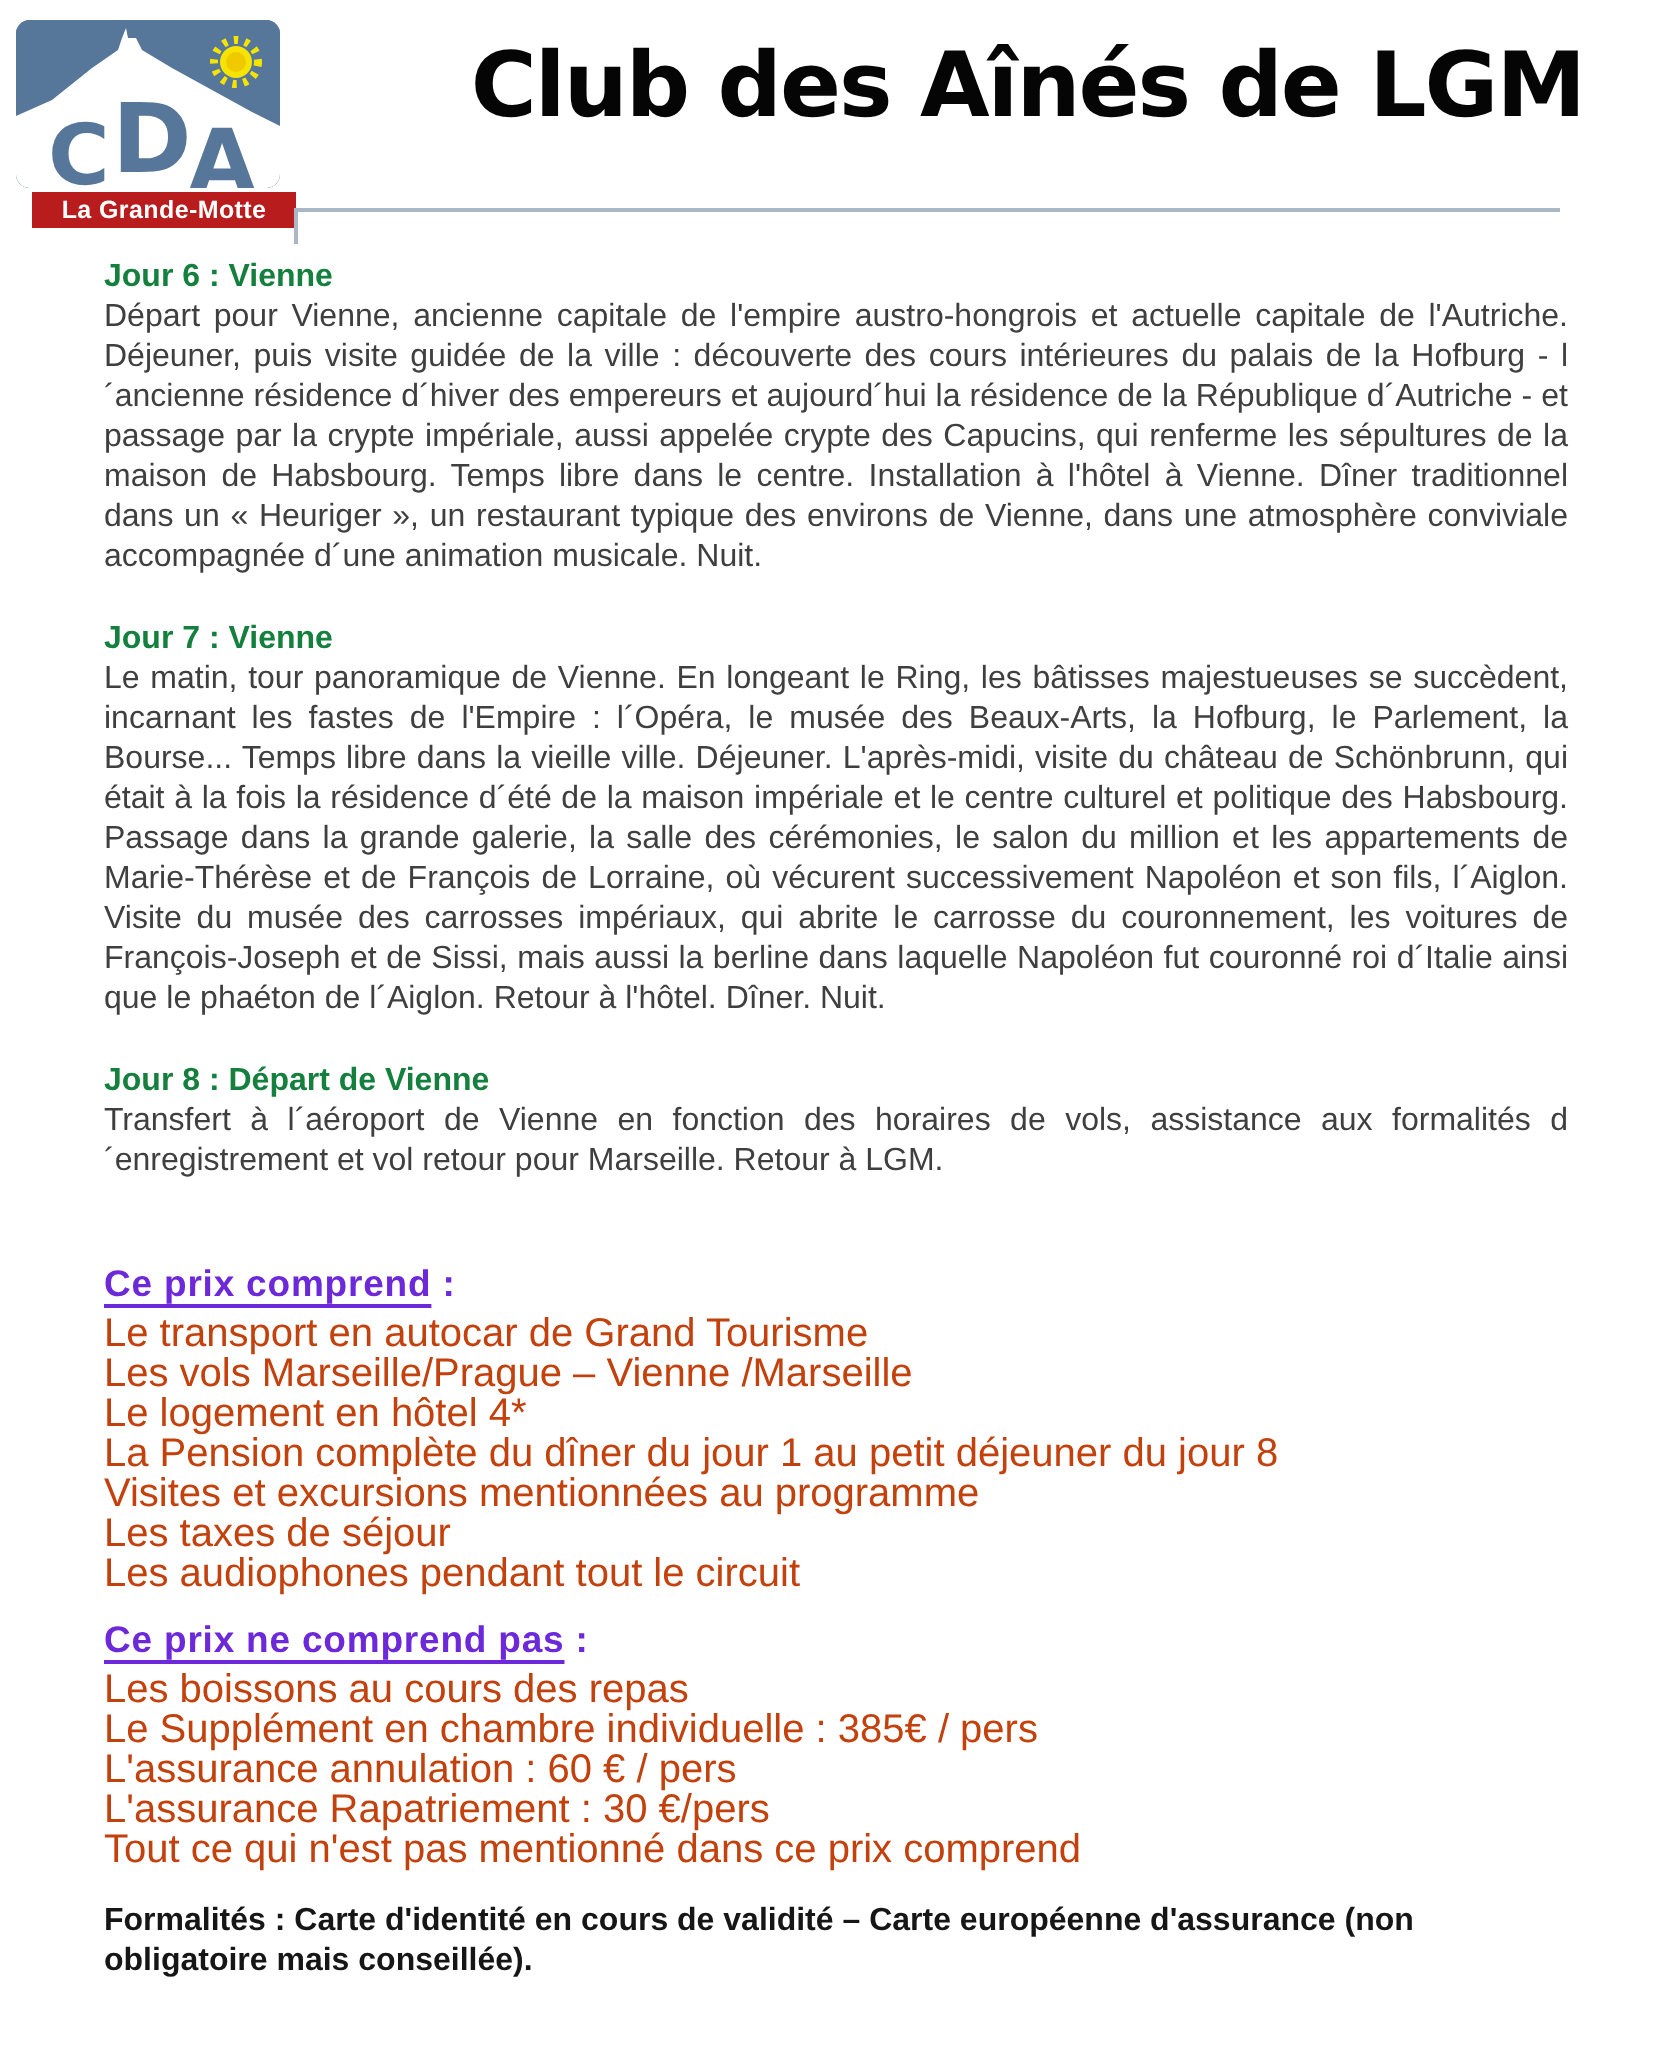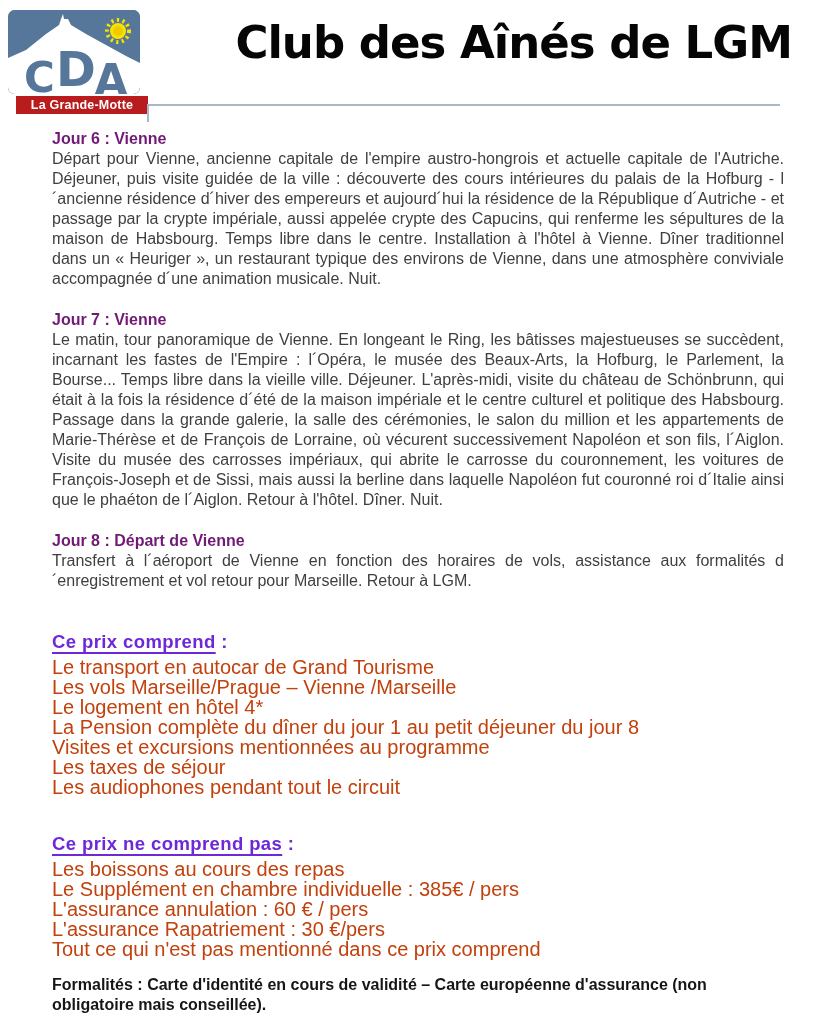--- a/index.html
+++ b/index.html
@@ -31,27 +31,27 @@
     position:absolute;left:148px;top:104px;width:632px;height:2px;background:#a9b7c7;
   }
   .header-rule-tick{
     position:absolute;left:147px;top:104px;width:2px;height:18px;background:#a9b7c7;
   }
 
   
   .content{position:absolute;left:52px;top:129px;width:732px;}
   .day{margin:0 0 21px 0;}
   .day-heading{
-    margin:0;font-size:16px;line-height:20px;font-weight:bold;color:#701a75;
+    margin:0;font-size:16px;line-height:20px;font-weight:bold;color:#15803d;
   }
   .day-body{
     margin:0;font-size:16px;line-height:20px;text-align:justify;color:#3f3f3f;
   }
   .price-section{margin-top:40px;}
-  .price-section.second{margin-top:36px;}
+  .price-section.second{margin-top:12px;}
   .price-heading{
     margin:0 0 4px 0;font-size:18.5px;font-weight:bold;color:#6d28d9;letter-spacing:.4px;
   }
   .price-heading .underlined{
     text-decoration:underline;text-decoration-thickness:2px;text-underline-offset:4px;
   }
   .price-item{font-size:20px;line-height:20px;color:#c2410c;}
   .formalities{
     font-size:16px;line-height:20px;font-weight:bold;color:#161616;
     width:726px;

